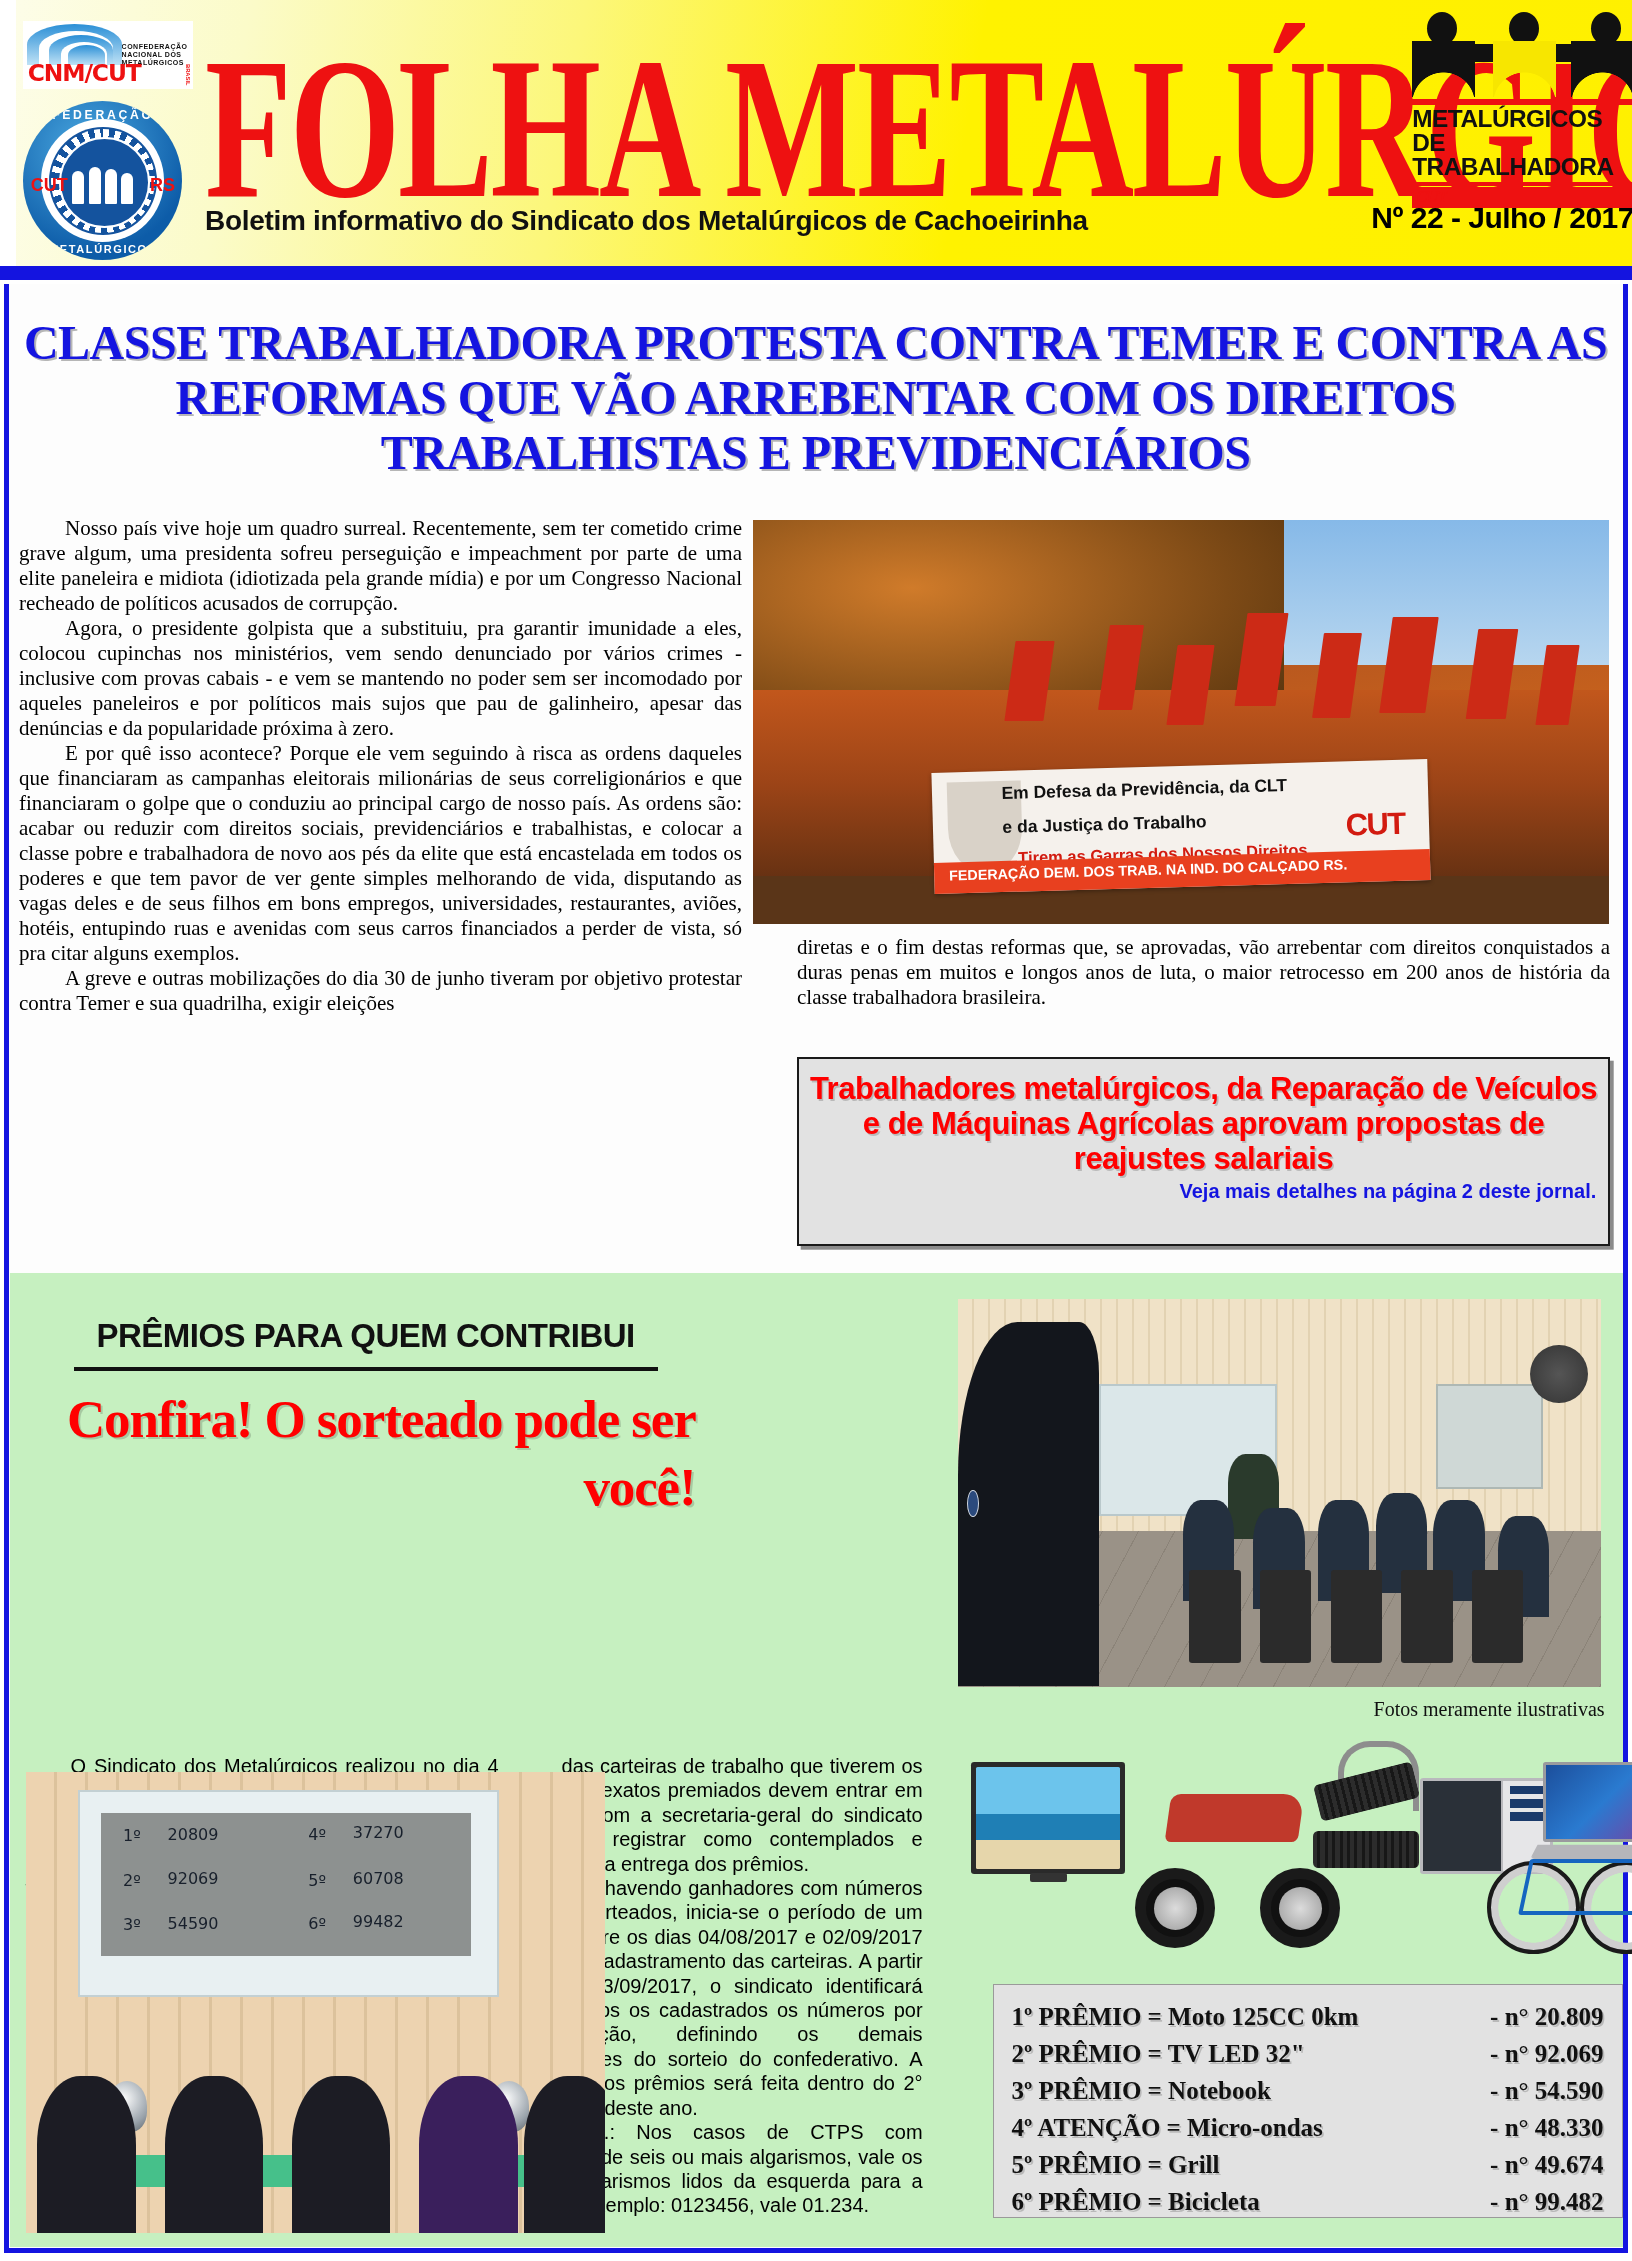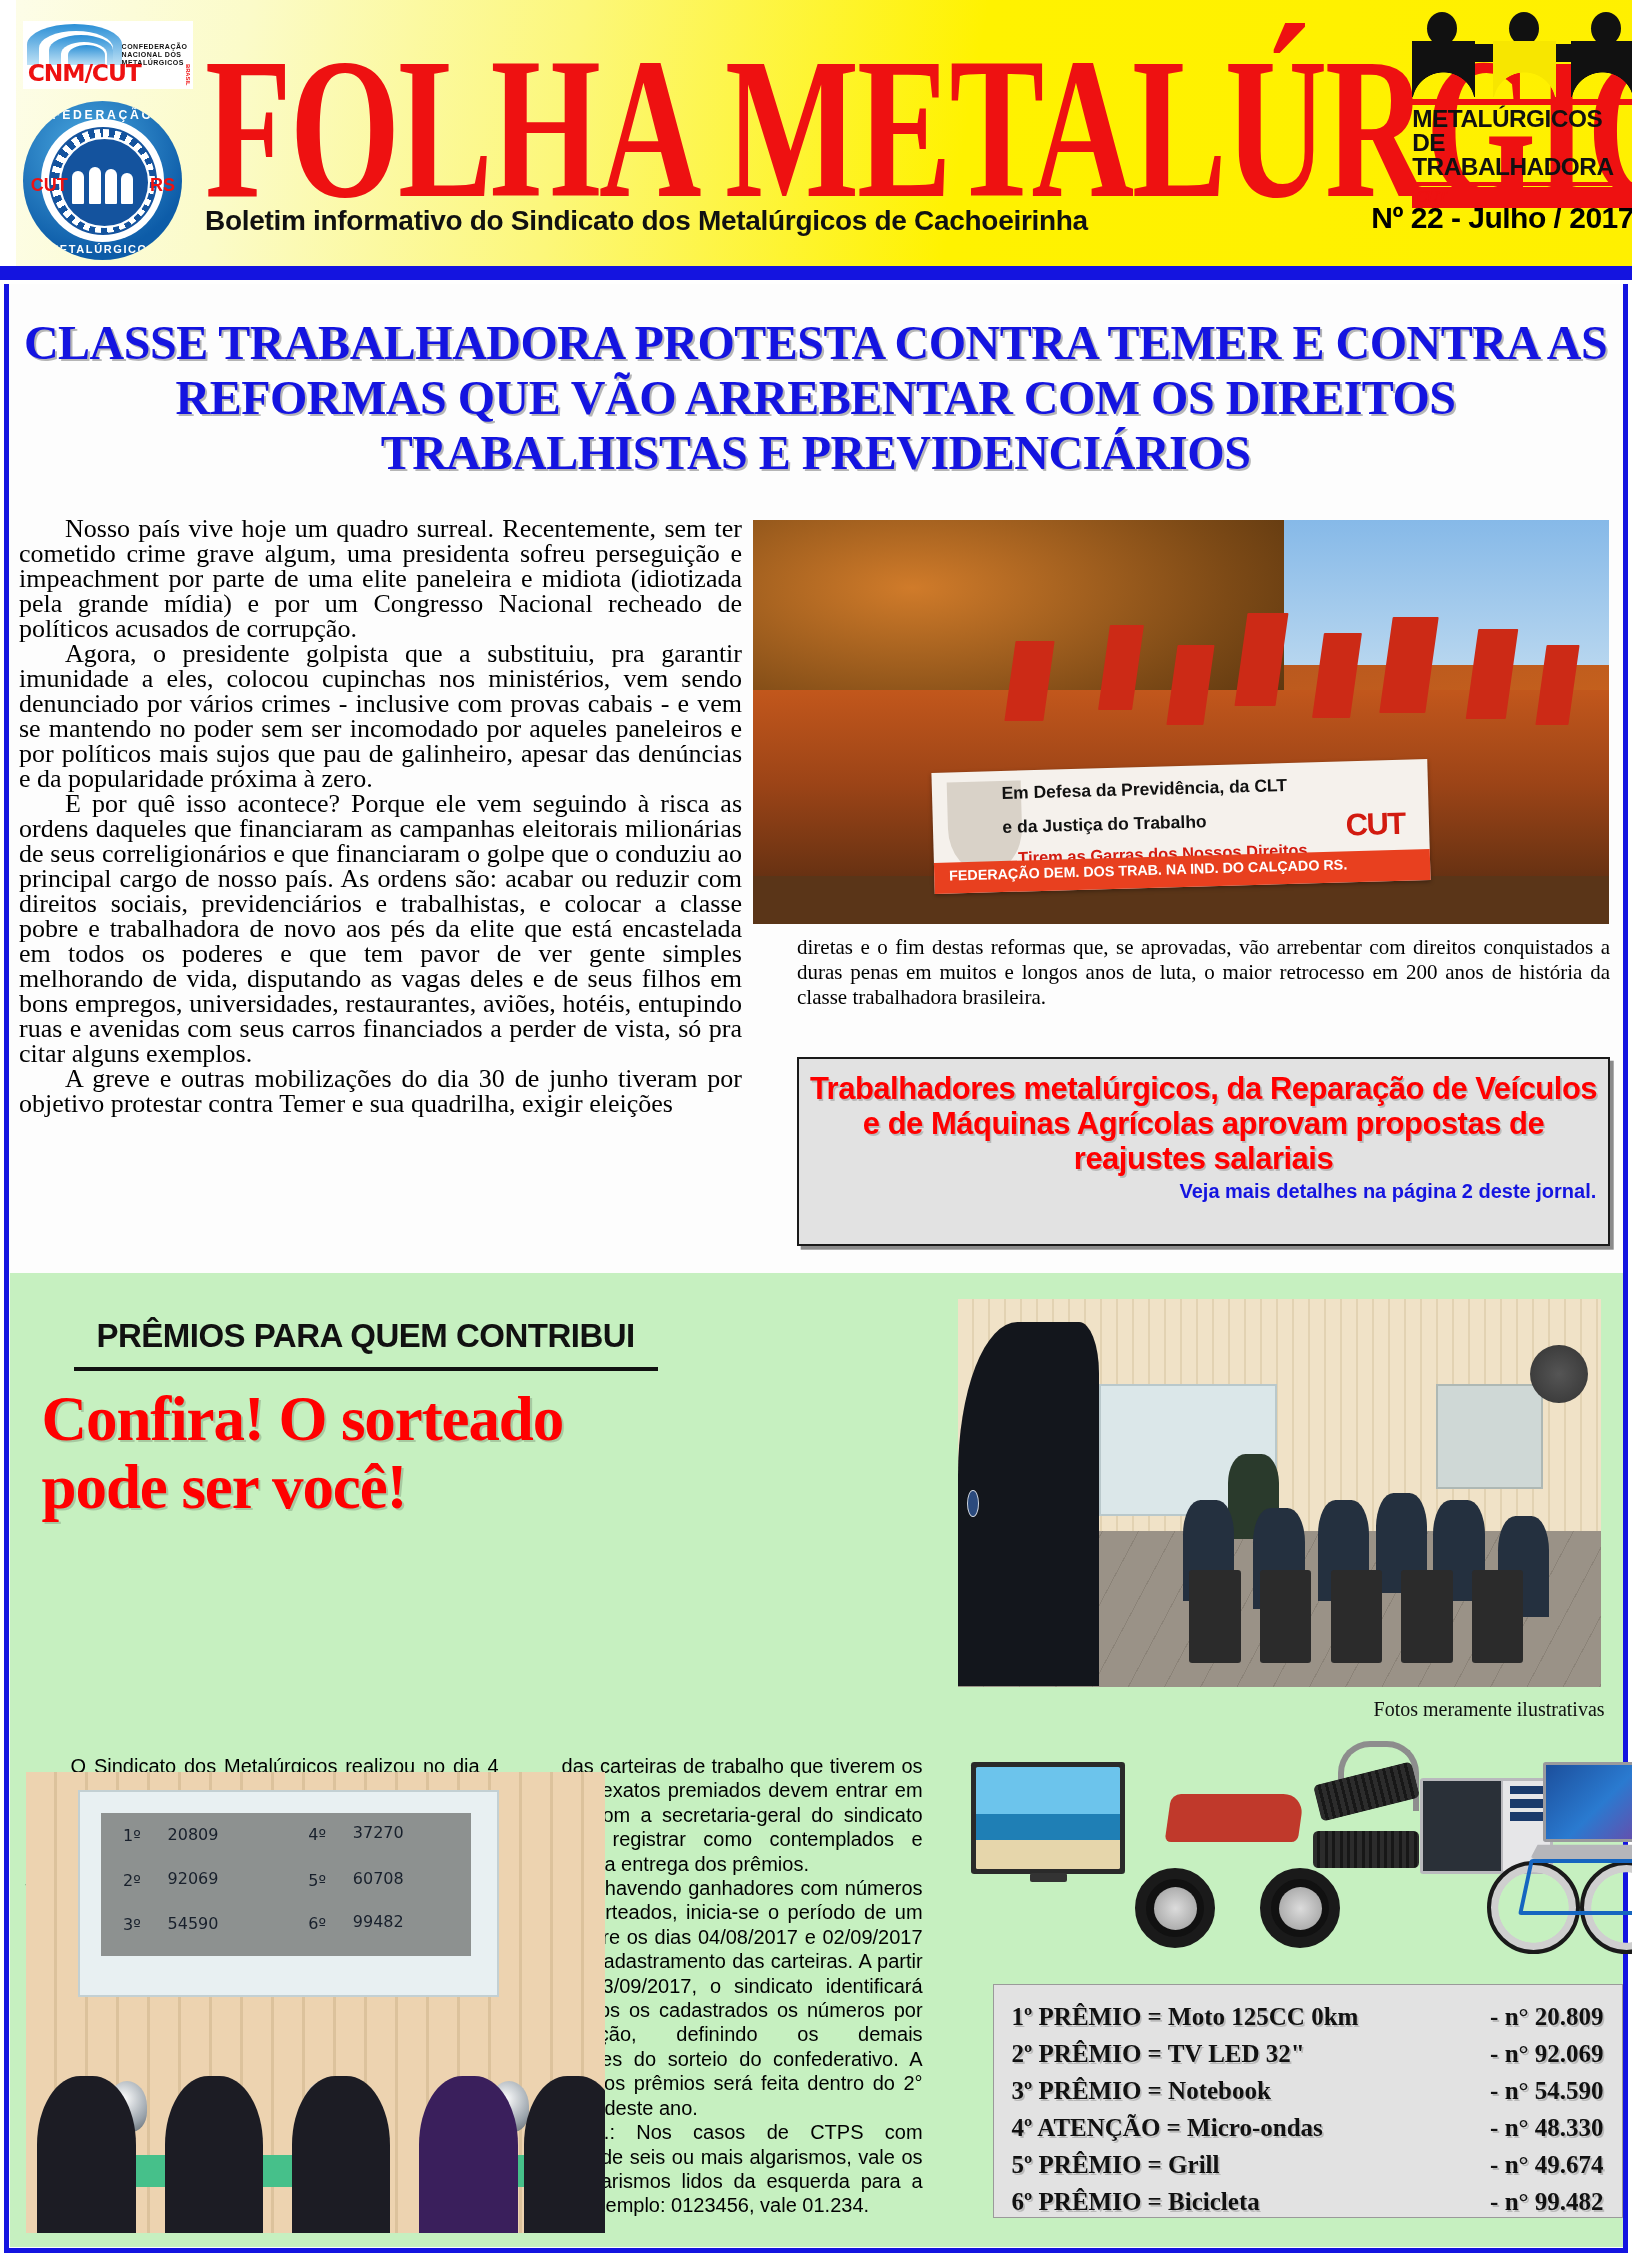--- a/index.html
+++ b/index.html
@@ -80,21 +80,21 @@
     border-bottom:5.3px solid #1414e0;box-sizing:border-box;background:#fdfdfd;}
 
   
   .headline{position:absolute;left:21px;top:315px;width:1589px;text-align:center;
     color:#1414e0;font-family:"Liberation Serif",serif;font-weight:bold;
     font-size:48px;line-height:55px;letter-spacing:-0.5px;
     text-shadow:2.1px 2.1px 0 rgba(0,0,0,.28);}
 
   
   .col-left{position:absolute;left:19px;top:516px;width:723px;
-    font-family:"Liberation Serif",serif;font-size:26px;line-height:25px;
+    font-family:"Liberation Serif",serif;font-size:21px;line-height:25px;
     text-align:justify;color:#000;}
   .col-left p{margin:0;text-indent:46px;}
   .photo-protest{position:absolute;left:753px;top:520px;width:856px;height:404px;
     background:linear-gradient(170deg,#7fb4e6 0%,#5f90bd 18%,#b5551f 36%,#c4601d 58%,#8a3d14 80%,#5d2f14 100%);
     overflow:hidden;}
   .pp-sky{position:absolute;left:0;top:0;width:100%;height:36%;
     background:linear-gradient(180deg,#86b9e8,#b7d6ef);}
   .pp-trees{position:absolute;left:0;top:0;width:62%;height:56%;
     background:radial-gradient(ellipse at 30% 30%,#d07b2a,#7d4a16 60%,#4a2c0c);}
   .pp-crowd{position:absolute;left:0;bottom:0;width:100%;height:58%;
@@ -123,23 +123,23 @@
   .gb-h{padding:11.7px 9.6px 0;text-align:center;color:#ff0000;font-weight:bold;
     font-size:31px;line-height:35px;letter-spacing:-0.5px;
     text-shadow:1.6px 1.6px 0 rgba(0,0,0,.18);}
   .gb-s{text-align:right;padding:4.3px 11.7px 0;color:#1414e0;font-weight:bold;font-size:20px;}
 
   
   .green{position:absolute;left:9.6px;top:1273px;width:1613px;height:974px;background:#c6f0c0;}
   .gtitle{position:absolute;left:64px;top:44px;width:584px;text-align:center;
     font-size:33px;font-weight:bold;color:#111;letter-spacing:-0.5px;
     border-bottom:4.8px solid #111;padding-bottom:12px;}
-  .gbig{position:absolute;left:32px;top:112px;width:654px;text-align:left;
+  .gbig{position:absolute;left:32px;top:112px;width:654px;text-align:right;
     font-family:"Liberation Serif",serif;font-weight:bold;color:#ff0000;
-    font-size:63px;line-height:68px;letter-spacing:-1.1px;
+    font-size:53px;line-height:68px;letter-spacing:-1.1px;
     text-shadow:2.1px 2.1px 0 rgba(0,0,0,.16);}
 
   .photo-class{position:absolute;left:948px;top:25.5px;width:643px;height:388px;
     background:linear-gradient(160deg,#efe0c6,#d8c39d 45%,#8e7b5e 100%);overflow:hidden;}
   .pc-wall{position:absolute;left:0;top:0;width:100%;height:62%;
     background:repeating-linear-gradient(90deg,#f0e2c7 0 14px,#e2d2b2 14px 16px);}
   .pc-board{position:absolute;left:22%;top:22%;width:27%;height:33%;background:#dbe7e9;
     border:2.1px solid #b9c8cb;}
   .pc-win{position:absolute;right:9%;top:22%;width:16%;height:26%;background:#cfd8d6;
     border:2.7px solid #aeb8b4;}

